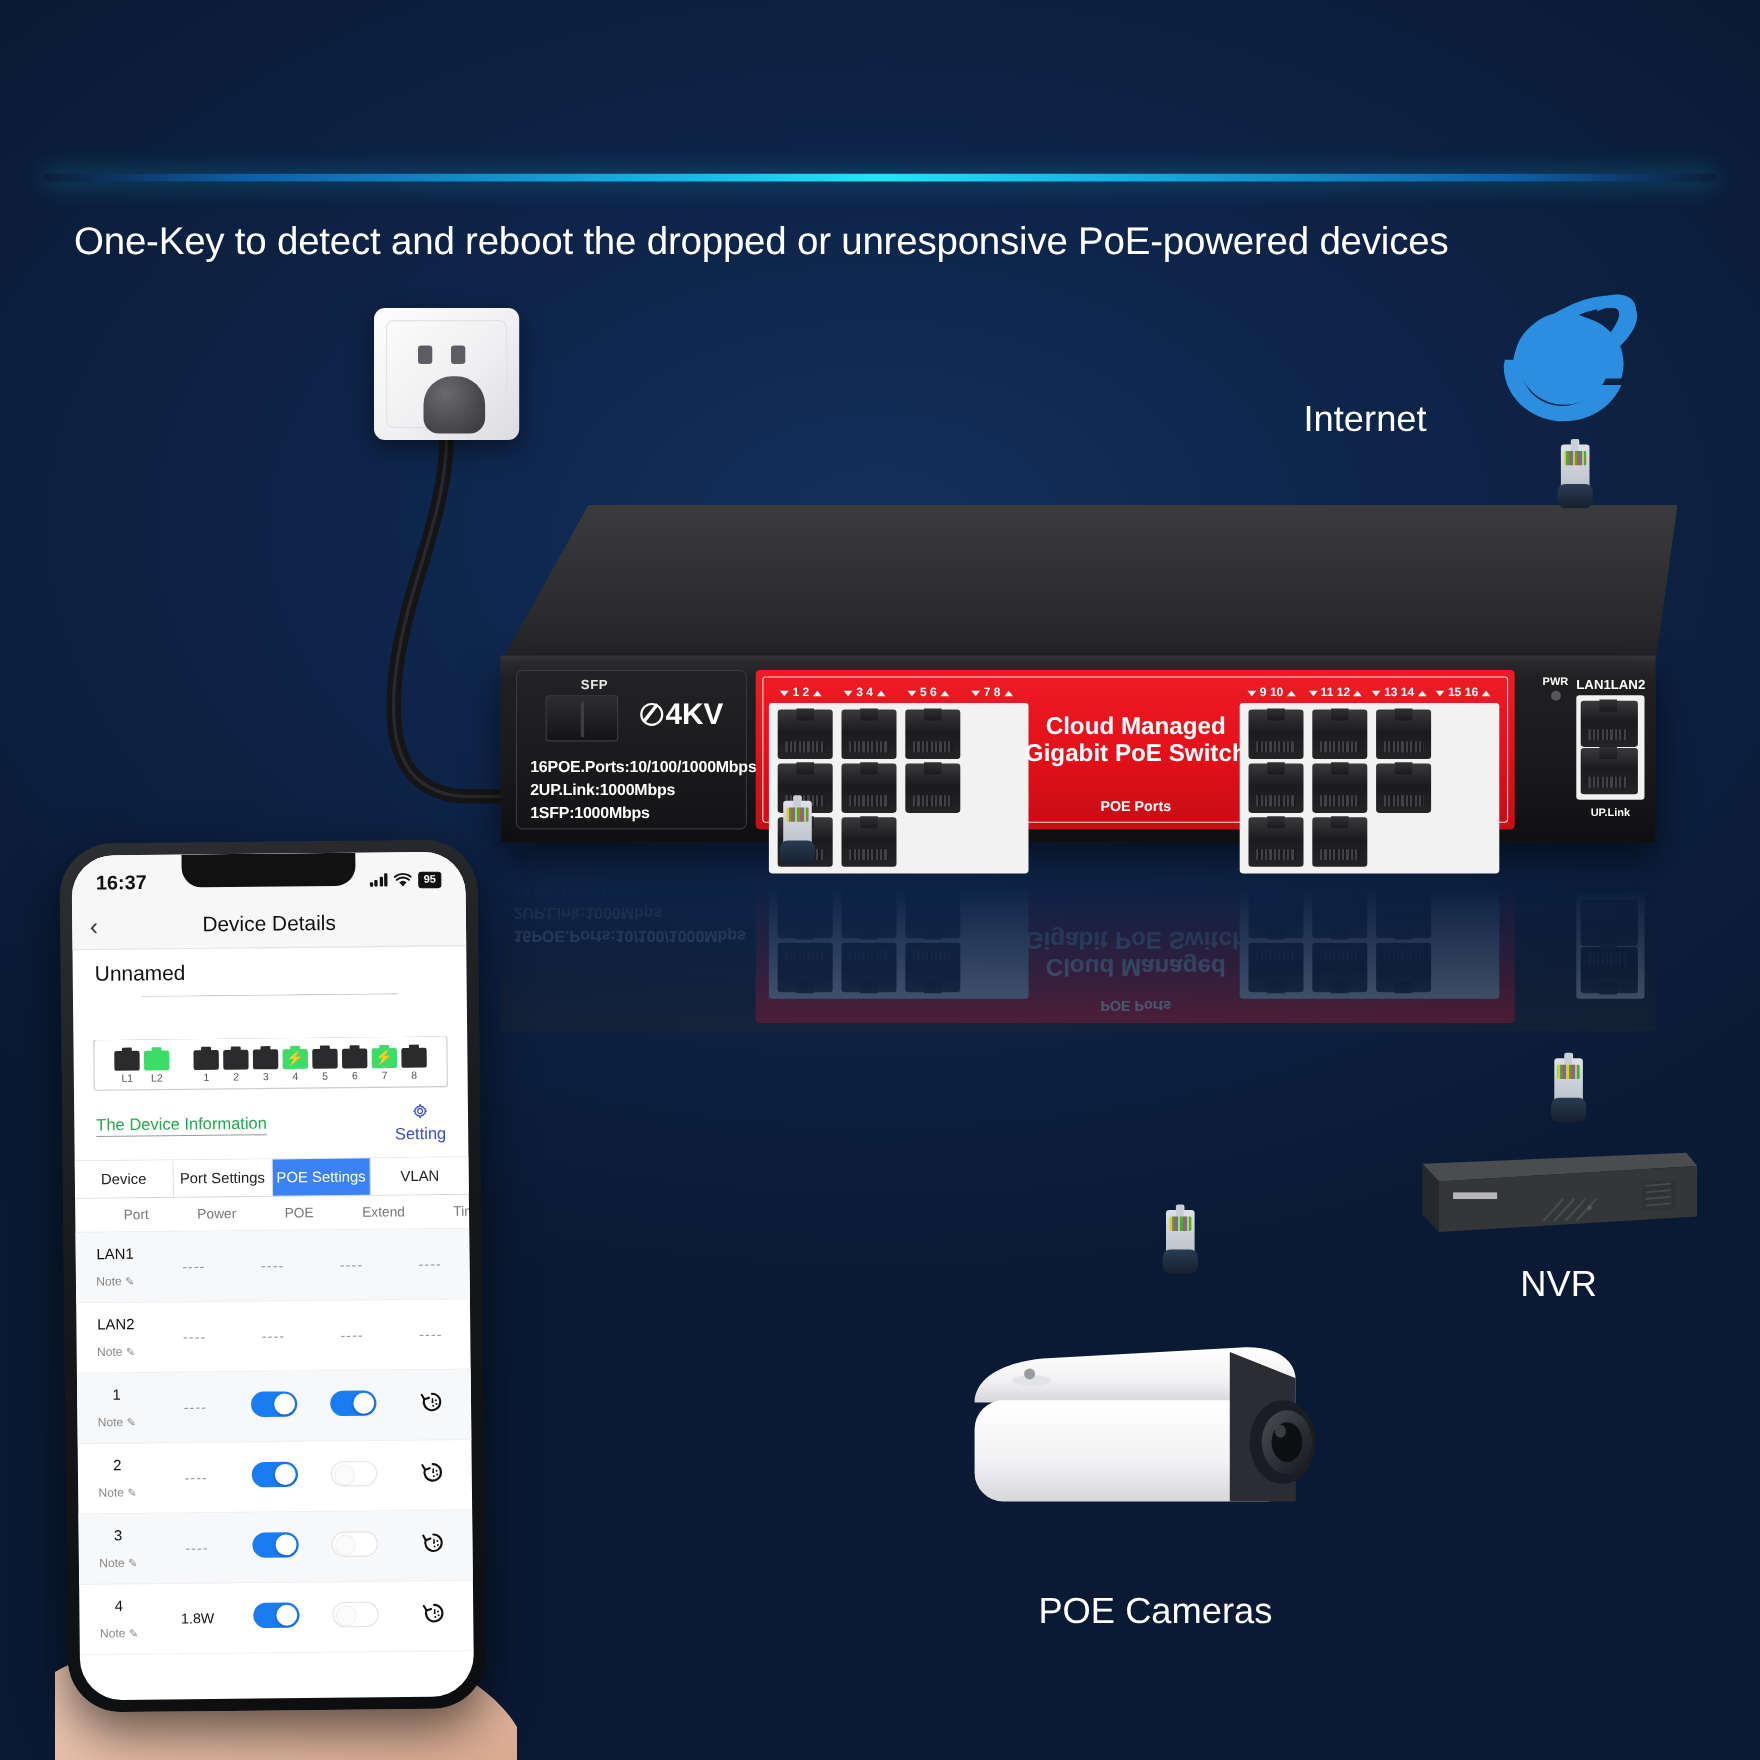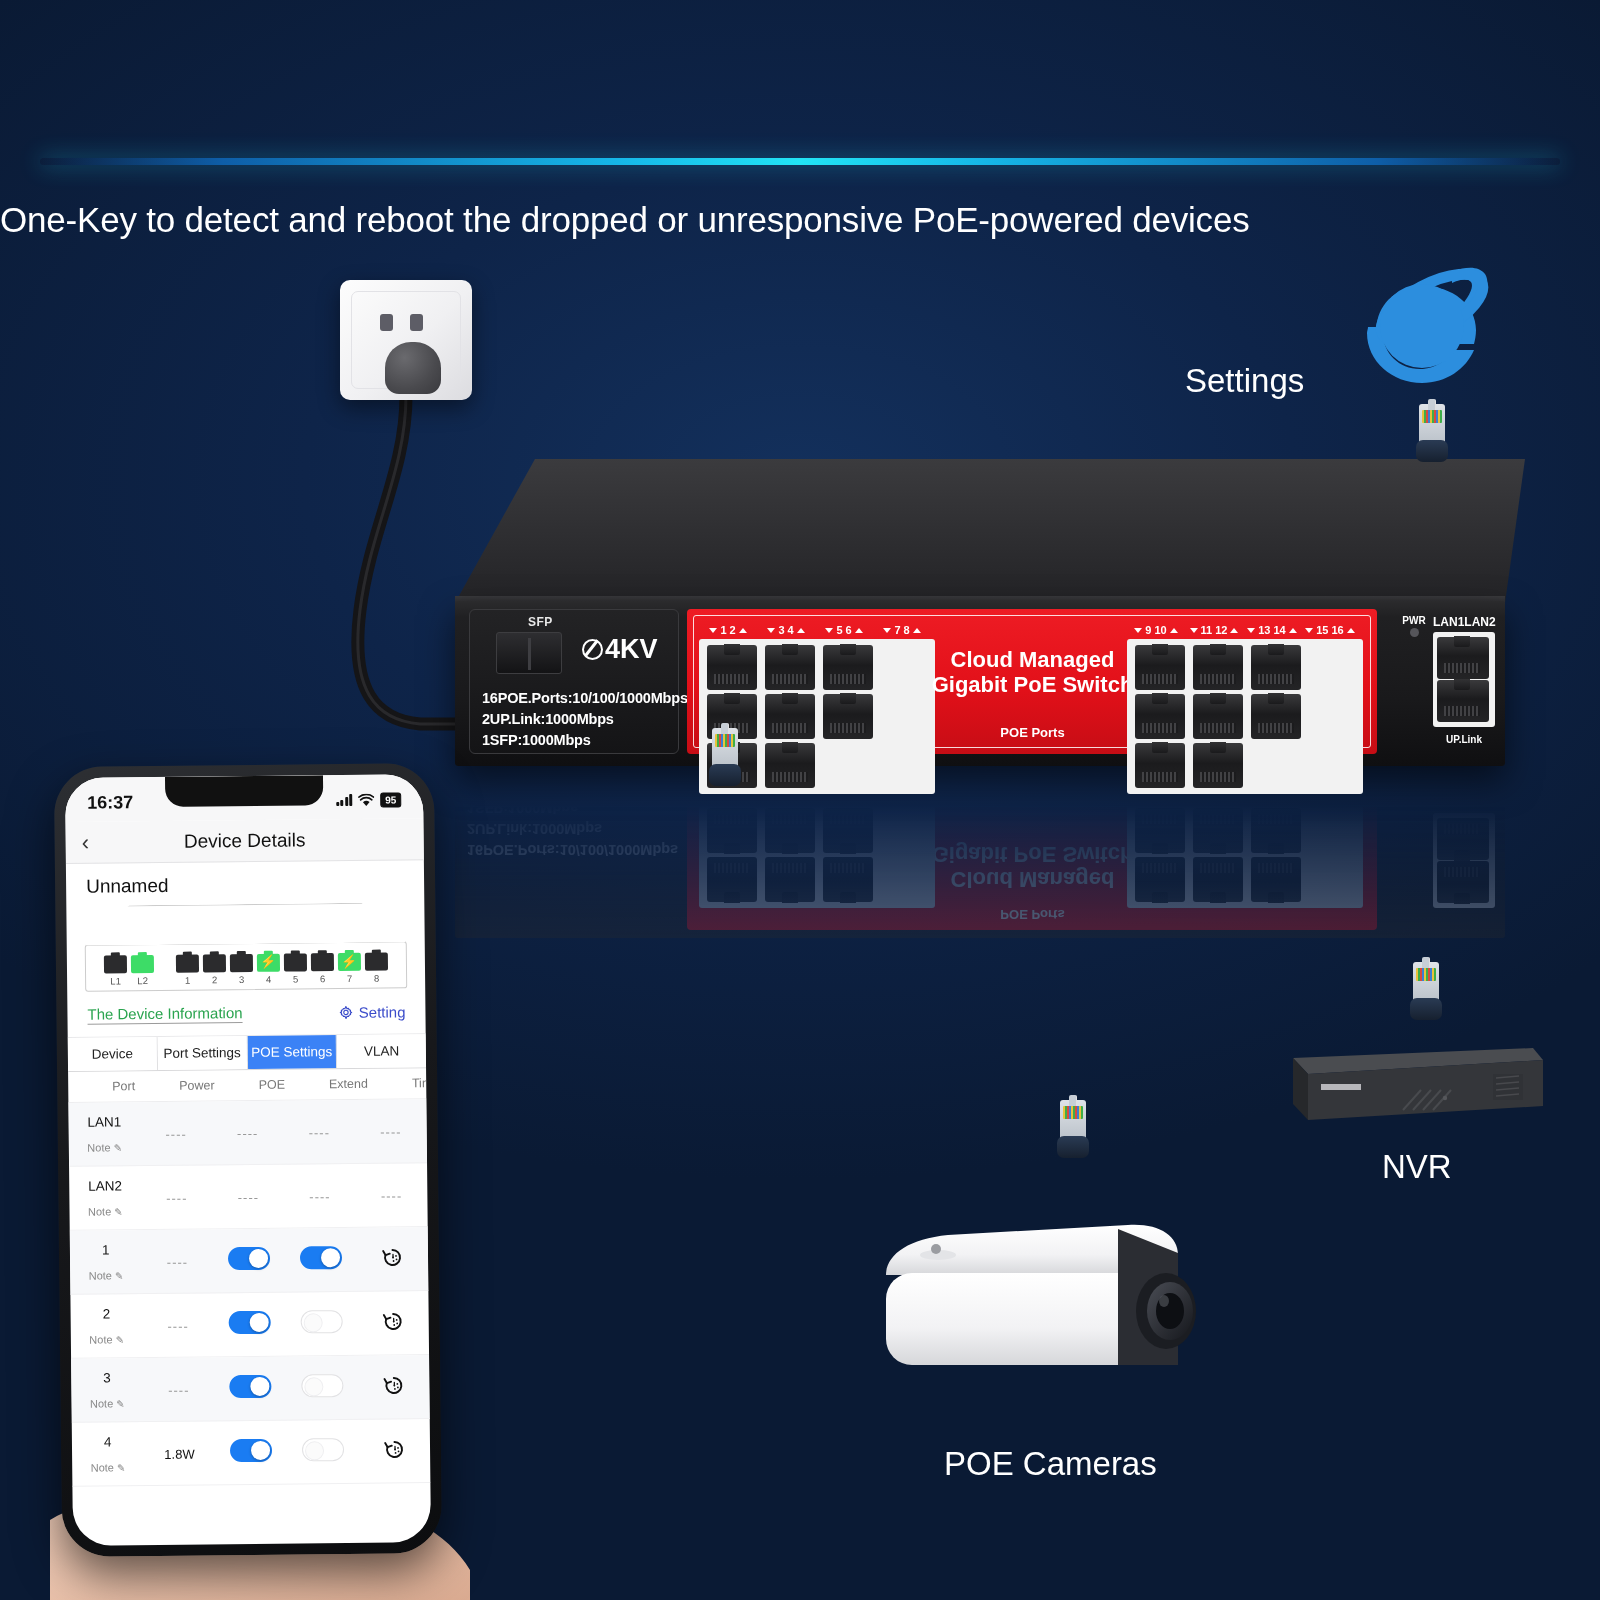--- a/index.html
+++ b/index.html
@@ -22,21 +22,21 @@
     color:#fff; font-size:58px; font-weight:bold; letter-spacing:-0.5px;
     text-shadow:0 2px 10px rgba(0,0,0,.5);
   }
   .divider {
     position:absolute; top:158px; left:40px; width:1520px; height:7px;
     background:linear-gradient(90deg,rgba(13,36,72,0) 0%,#0e5ea8 12%,#16b7e8 38%,#22e4f5 50%,#16b7e8 62%,#0e5ea8 88%,rgba(13,36,72,0) 100%);
     border-radius:4px;
     box-shadow:0 0 22px rgba(34,212,245,.45);
   }
   .subtitle {
-    position:absolute; top:200px; left:0; width:1384px; text-align:left;
+    position:absolute; top:200px; left:0; width:1384px; text-align:center;
     color:#fff; font-size:35px; letter-spacing:-0.2px;
   }
 
   
   .internet-label {
     position:absolute; left:1185px; top:362px;
     color:#fff; font-size:33px;
   }
   .ie-logo { position:absolute; left:1352px; top:262px; width:140px; height:128px; }
 
@@ -246,21 +246,21 @@
   .mp-box.on { background:#3ddc67; }
   .mp-box:before{content:"";position:absolute;left:7px;top:-3px;width:9px;height:4px;background:inherit;border-radius:1px 1px 0 0;}
   .mp-bolt { position:absolute; left:0; right:0; top:1px; font-size:13px; color:#e8432a; line-height:16px;}
   .mp-lbl { font-size:9.5px; color:#555; margin-top:2px;}
   .gap { width:14px; }
   .info-row {
     display:flex; align-items:center; justify-content:space-between;
     padding:14px 20px 12px; border-bottom:1px solid #e8e8ea;
   }
   .info-link { font-size:15px; color:#2aa44f; border-bottom:1.5px solid #9b9b9b; padding-bottom:1px;}
-  .setting-link { font-size:15px; color:#3b4cca; display:flex; align-items:center; gap:5px;}
+  .setting-link { font-size:15px; color:#3b4cca; display:flex; align-items:center; gap:5px;flex-direction:column;}
   .gear { width:15px; height:15px; }
   .tabs { display:flex; border-bottom:1px solid #d8d8da; }
   .tab {
     flex:1; text-align:center; font-size:13.5px; color:#222;
     padding:9px 0; border-right:1px solid #e0e0e2; background:#fff;
   }
   .tab:last-child{border-right:none;}
   .tab.active { background:#3b82f6; color:#fff; font-weight:500; }
   .thead { display:flex; padding:8px 0; border-bottom:1px solid #ededef;}
   .thead div { flex:1; text-align:center; font-size:12.5px; color:#777;padding-left:44px;}
@@ -281,21 +281,21 @@
   .timer-ic { width:24px; height:24px; display:inline-block;}
 </style>
 </head>
 <body>
 
 <div id="stage">
 
   <div class="divider"></div>
   <div class="subtitle">One-Key to detect and reboot the dropped or unresponsive PoE-powered devices</div>
 
-  <div class="internet-label">Settings</div>
+  <div class="internet-label">Internet</div>
   <svg class="ie-logo" viewBox="0 0 140 128">
     <path d="M70 24c-24 0-43 17-45 38h16c2-13 14-23 29-23 16 0 29 12 29 27 0 3-1 6-2 9H52c1 8 8 14 17 14 6 0 12-3 15-7h19c-5 15-19 25-35 25-21 0-37-16-37-36 0-2 0-4 1-6H16c0 2-1 4-1 6 0 28 25 50 55 50 24 0 44-14 52-33h-20c-4 6-12 10-20 10-11 0-20-7-22-16h62c1-4 2-9 2-14 0-25-23-44-54-44z" fill="#2C8EDE"></path>
     <path d="M100 10c14-6 27-6 33 2 6 9 0 24-14 40l-9-9c8-10 12-19 9-23-3-4-11-3-19 1z" fill="#2C8EDE"></path>
     <ellipse cx="80" cy="46" rx="56" ry="24" transform="rotate(-28 80 46)" fill="none" stroke="#2C8EDE" stroke-width="11"></ellipse>
     <circle cx="70" cy="64" r="42" fill="#2C8EDE"></circle>
     <path d="M70 26c-23 0-40 16-42 36h17c2-11 12-20 25-20 14 0 25 10 25 23 0 2 0 4-1 6H48c2 9 11 16 22 16 8 0 16-4 20-10h19c-8 19-28 33-52 33-30 0-55-22-55-50 0-30 27-54 60-54 6 0 5 20 8 20z" fill="#0d2144" opacity="0"></path>
     <text x="45" y="96" font-family="Liberation Sans, sans-serif" font-size="96" font-weight="bold" fill="#FFFFFF" opacity="0"></text>
   </svg>
 
   <svg class="power-cord">

